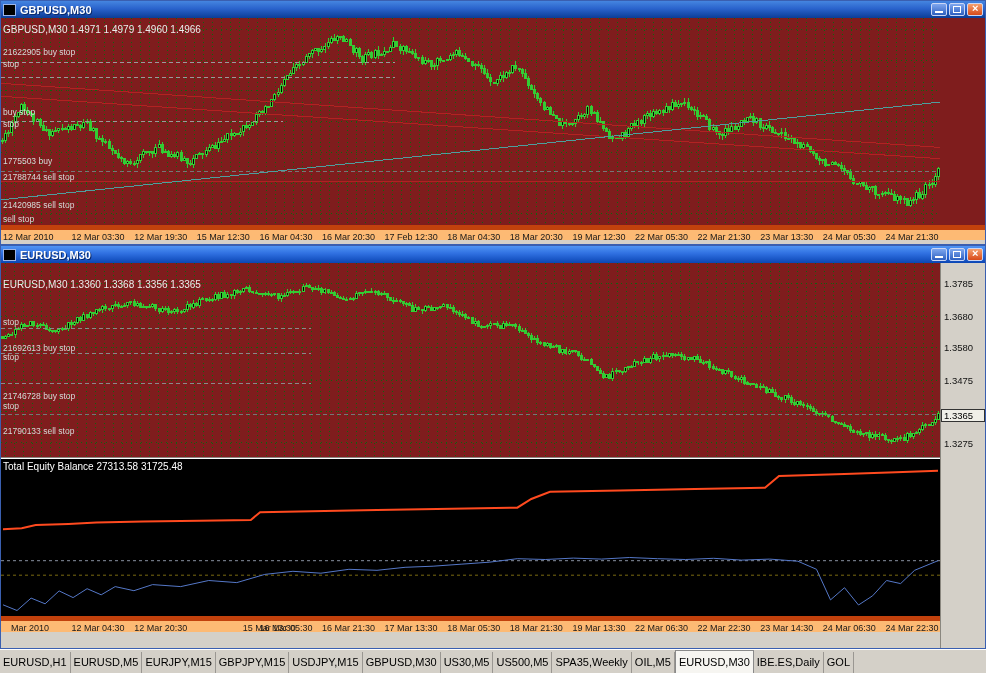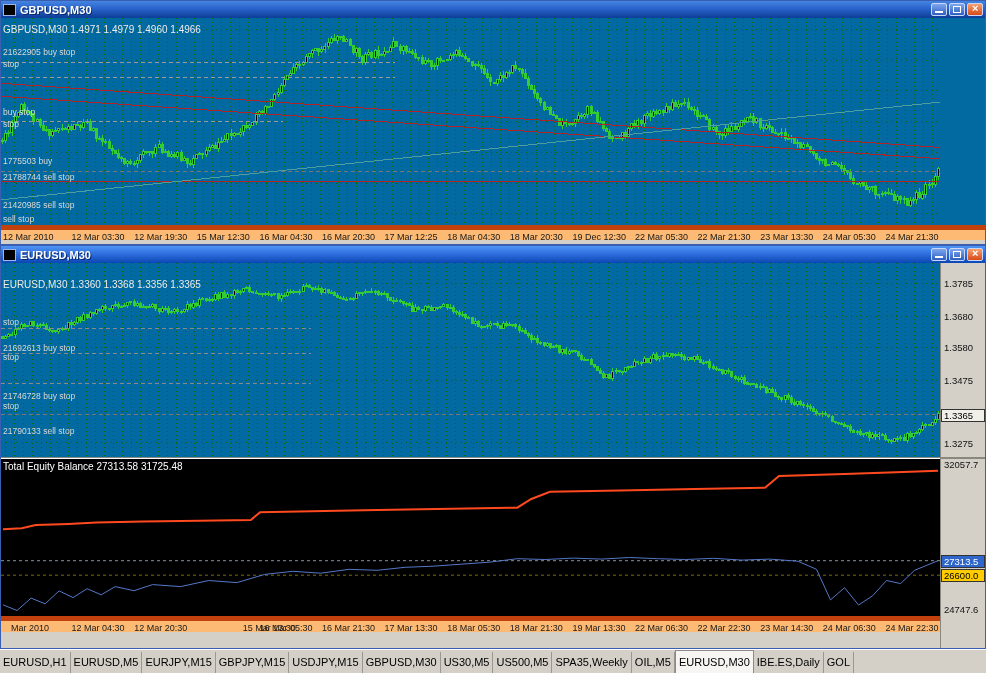--- a/index.html
+++ b/index.html
@@ -15,21 +15,21 @@
   .controls{margin-left:auto;display:flex;gap:2px}
   .wbtn{appearance:none;width:16px;height:13px;border:1px solid #c9d6f5;border-radius:2px;position:relative;
     background:linear-gradient(#7fa7ef,#2d5fc0);padding:0;cursor:default}
   .wbtn .g-min{position:absolute;left:3px;right:3px;bottom:2px;height:2px;background:#fff}
   .wbtn .g-max{position:absolute;top:2px;left:3px;right:3px;bottom:2px;border:1px solid #fff}
   .wbtn.close{background:linear-gradient(#f5a06e,#d84a19)}
   .wbtn.close::after{content:"\00d7";position:absolute;top:-2px;left:4px;color:#fff;font-size:11px;font-weight:bold}
   .wbody{flex:1;display:flex;min-height:0}
   .chartcol{flex:1;display:flex;flex-direction:column;min-width:0}
   .axiscol{width:45px;display:flex;flex-direction:column;background:#d4d0c8;border-left:1px solid #8a877f}
-  .plot{position:relative;background:#0369a1;overflow:hidden}
+  .plot{position:relative;background:#7f1d1d;overflow:hidden}
   #plot-gbp{height:207px}
   #plot-eur{height:194px}
   #plot-eq{height:157px;position:relative;background:#000;overflow:hidden}
   .hsep{height:2px;background:#d4d0c8;border-top:1px solid #8a877f;border-bottom:1px solid #fff}
   .timebar{height:15px;background:#fdba74;border-top:5px solid #c2410c;position:relative;overflow:hidden}
   #time-eur{height:16px}
   .timebar span{position:absolute;top:2px;font-size:9px;color:#1a1a1a;white-space:nowrap}
   .filler{flex:1;background:#d4d0c8}
   .paxis{position:relative;overflow:hidden;background:#d4d0c8}
   #paxis-gbp{height:207px}
@@ -700,24 +700,24 @@
             <span class="order-label" style="top: 182px;">21420985 sell stop</span>
             <span class="order-label" style="top: 196px;">sell stop</span>
           </div>
         <div class="timebar" id="time-gbp">
             <span style="left: 2px;">12 Mar 2010</span>
             <span style="left: 70.6px;">12 Mar 03:30</span>
             <span style="left: 133.2px;">12 Mar 19:30</span>
             <span style="left: 195.8px;">15 Mar 12:30</span>
             <span style="left: 258.4px;">16 Mar 04:30</span>
             <span style="left: 321px;">16 Mar 20:30</span>
-            <span style="left: 383.6px;">17 Mar 12:25</span>
+            <span style="left: 383.6px;">17 Feb 12:30</span>
             <span style="left: 446.2px;">18 Mar 04:30</span>
             <span style="left: 508.8px;">18 Mar 20:30</span>
-            <span style="left: 571.4px;">19 Dec 12:30</span>
+            <span style="left: 571.4px;">19 Mar 12:30</span>
             <span style="left: 634px;">22 Mar 05:30</span>
             <span style="left: 696.6px;">22 Mar 21:30</span>
             <span style="left: 759.2px;">23 Mar 13:30</span>
             <span style="left: 821.8px;">24 Mar 05:30</span>
             <span style="left: 884.4px;">24 Mar 21:30</span>
           </div>
         <div class="filler"></div>
       </div>
     </div>
   </section>
@@ -1393,26 +1393,20 @@
       <div class="axiscol">
         <div class="paxis" id="paxis-eur">
             <span class="tick" style="top: 15.3387px;">1.3785</span>
             <span class="tick" style="top: 48.1935px;">1.3680</span>
             <span class="tick" style="top: 79.4839px;">1.3580</span>
             <span class="tick" style="top: 112.339px;">1.3475</span>
             <span class="tick" style="top: 143.629px;">1.3375</span>
             <span class="tick" style="top: 174.919px;">1.3275</span>
             <span class="pbox" style="top: 145.758px; background: rgb(240, 239, 232); color: rgb(0, 0, 0);">1.3365</span>
           </div>
-        <div class="paxis" id="paxis-eq">
-            <span class="tick" style="top: 0px;">32057.7</span>
-            <span class="tick" style="top: 145px;">24747.6</span>
-            <span class="pbox" style="top: 95.6728px; background: rgb(47, 102, 204); color: rgb(255, 255, 255);">27313.5</span>
-            <span class="pbox" style="top: 110.221px; background: rgb(255, 204, 0); color: rgb(0, 0, 0);">26600.0</span>
-          </div>
         <div class="filler"></div>
       </div>
     </div>
   </section>
 
   <div id="tabbar">
       <button class="tab">EURUSD,H1</button>
       <button class="tab">EURUSD,M5</button>
       <button class="tab">EURJPY,M15</button>
       <button class="tab">GBPJPY,M15</button>

